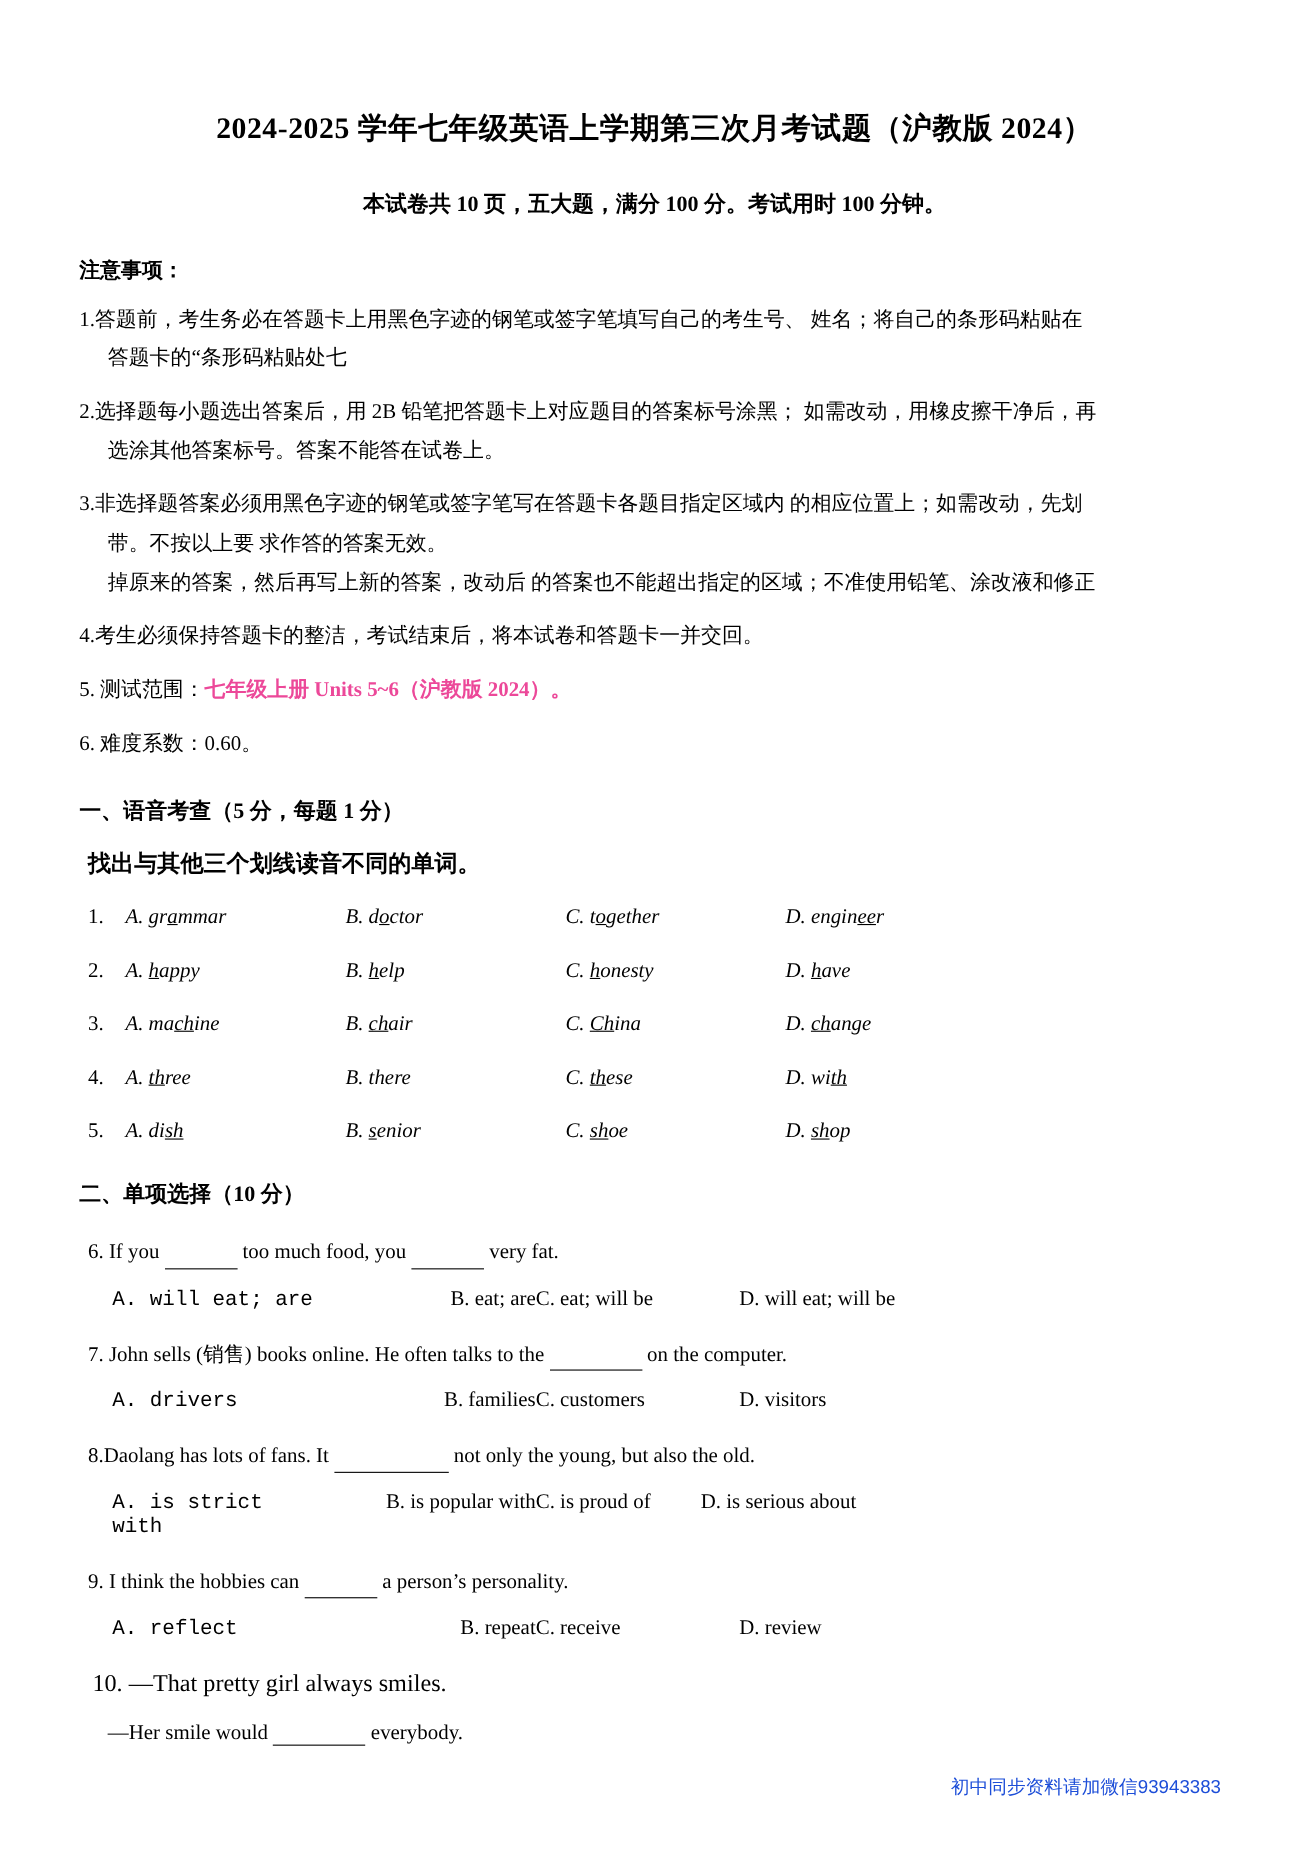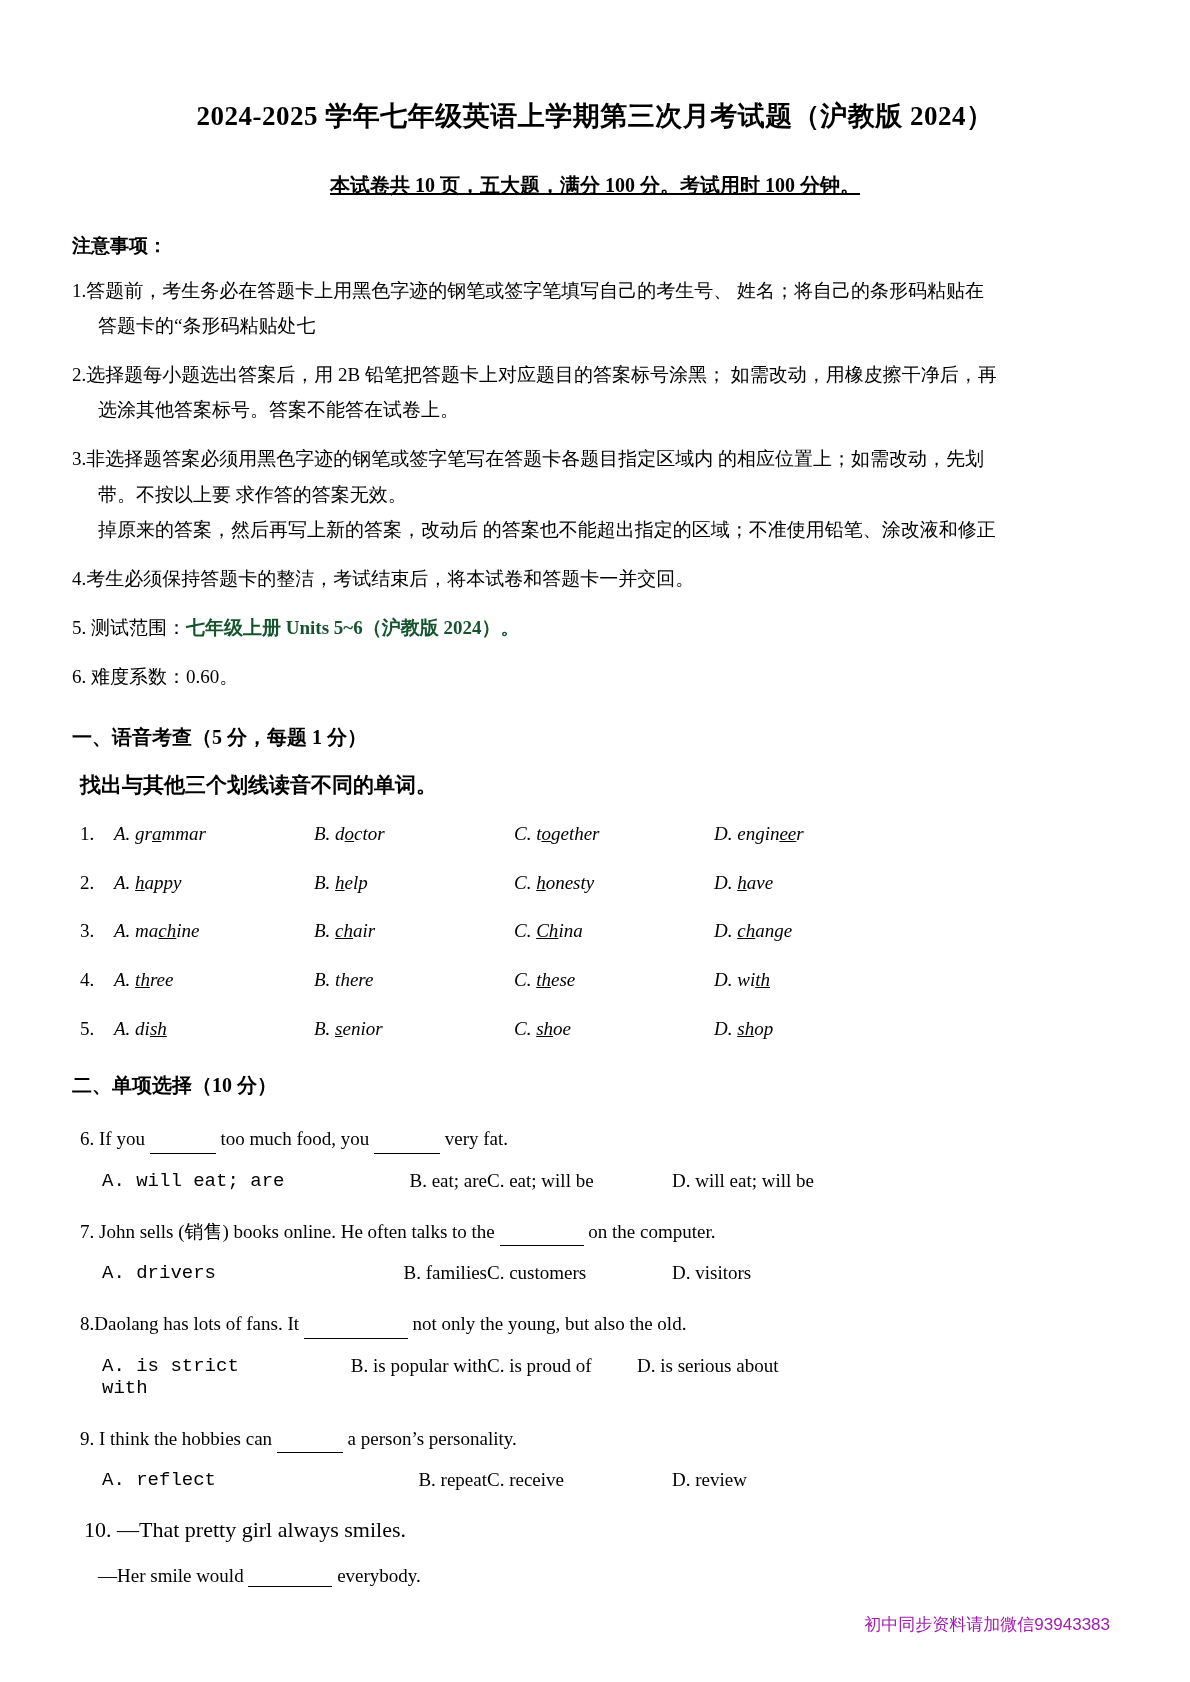--- a/index.html
+++ b/index.html
@@ -27,39 +27,38 @@
     font-weight: bold;
     letter-spacing: 0.5px;
     margin: 28px 0 0 0;
     line-height: 1.4;
   }
   .doc-subtitle {
     text-align: center;
     font-size: 20px;
     font-weight: bold;
     margin: 36px 0 0 0;
-    text-decoration: underline;
   }
   .notice-heading {
     font-size: 19px;
     font-weight: bold;
     margin: 34px 0 0 -8px;
   }
   .notice-item {
     font-size: 19px;
     line-height: 1.85;
     margin: 14px 0 0 -8px;
     text-align: justify;
   }
   .notice-item .ind {
     display: block;
     text-indent: 26px;
   }
   .range-value {
-    color: #14532d;
+    color: #ec4899;
     font-weight: bold;
   }
   .section-heading {
     font-size: 20px;
     font-weight: bold;
     margin: 30px 0 0 -8px;
   }
   .sub-heading {
     font-size: 21px;
     font-weight: bold;
@@ -126,21 +125,21 @@
     font-size: 19px;
     margin-top: 22px;
     padding-left: 18px;
   }
   .footer-note {
     position: absolute;
     right: 80px;
     bottom: 46px;
     font-size: 17px;
     font-family: "Liberation Sans", sans-serif;
-    color: #a21caf;
+    color: #1d4ed8;
     margin-left: 38px;
   }
 </style>
 </head>
 <body>
 
 <div class="page">
 
   <h1 class="doc-title">2024-2025 学年七年级英语上学期第三次月考试题（沪教版 2024）</h1>
 

